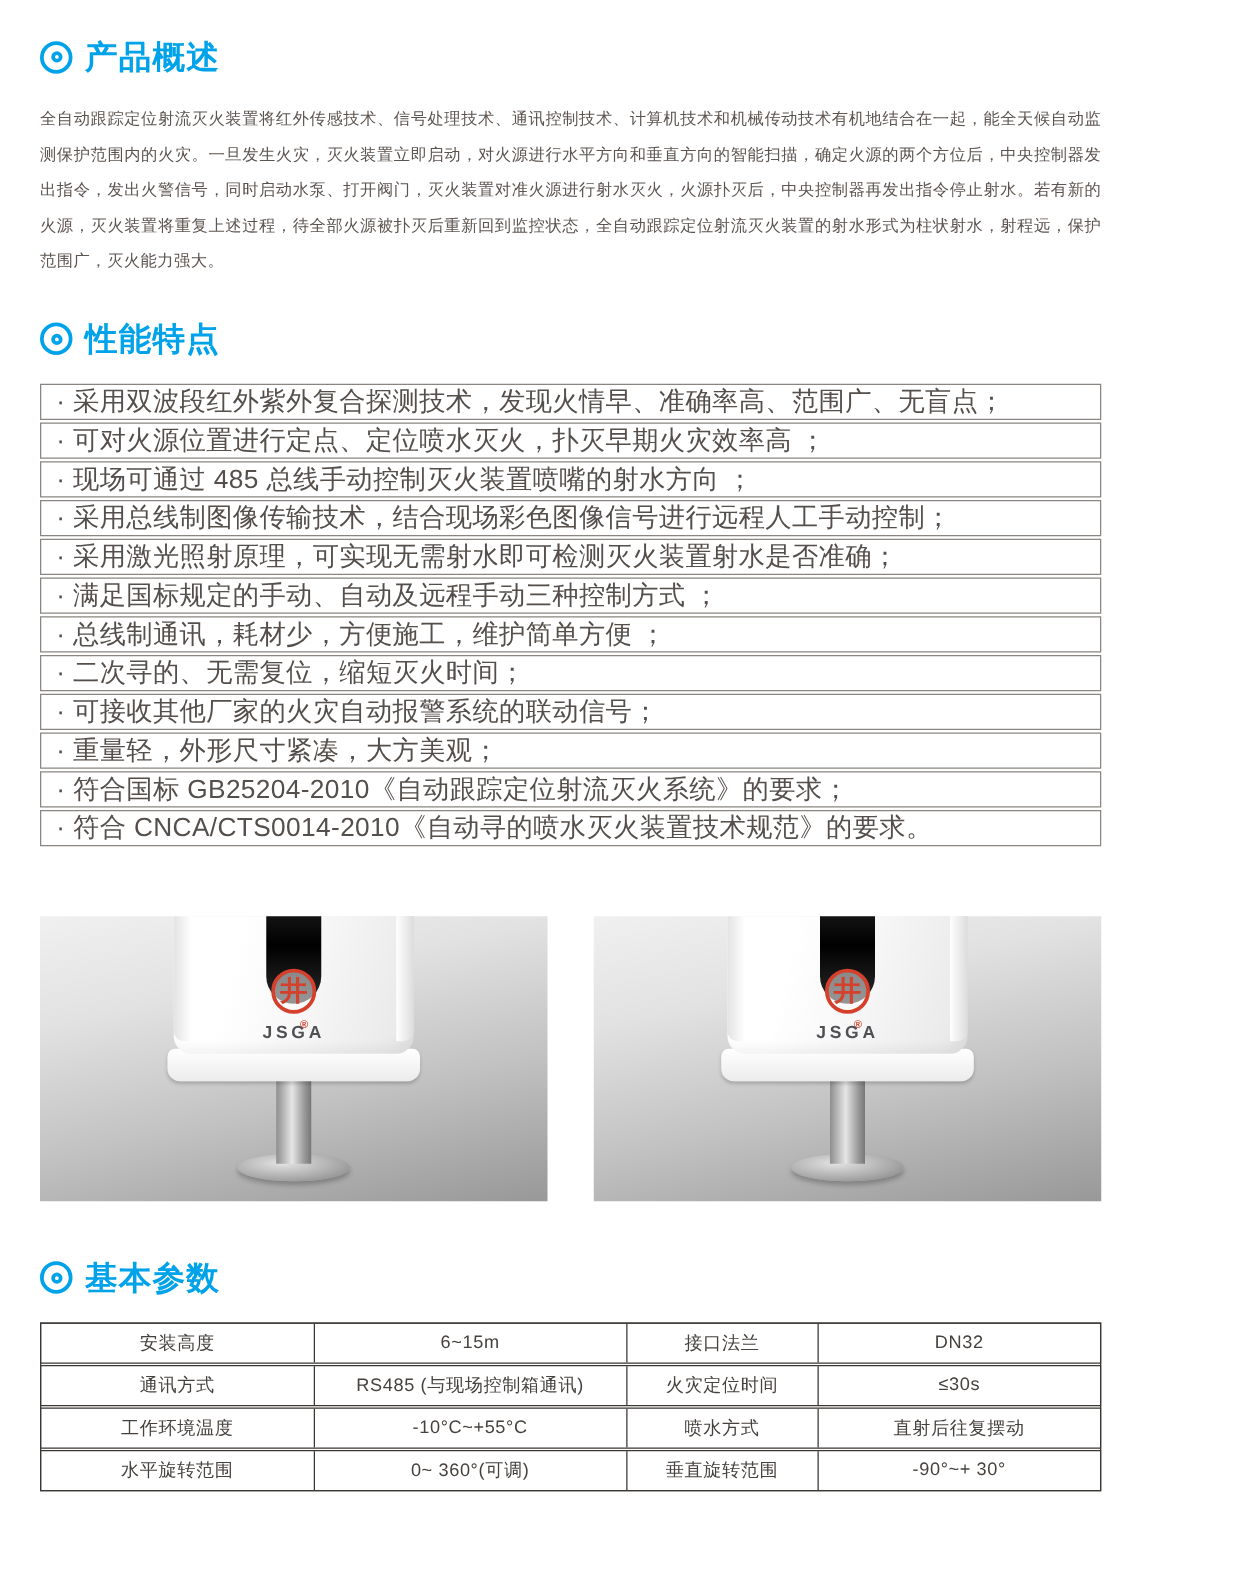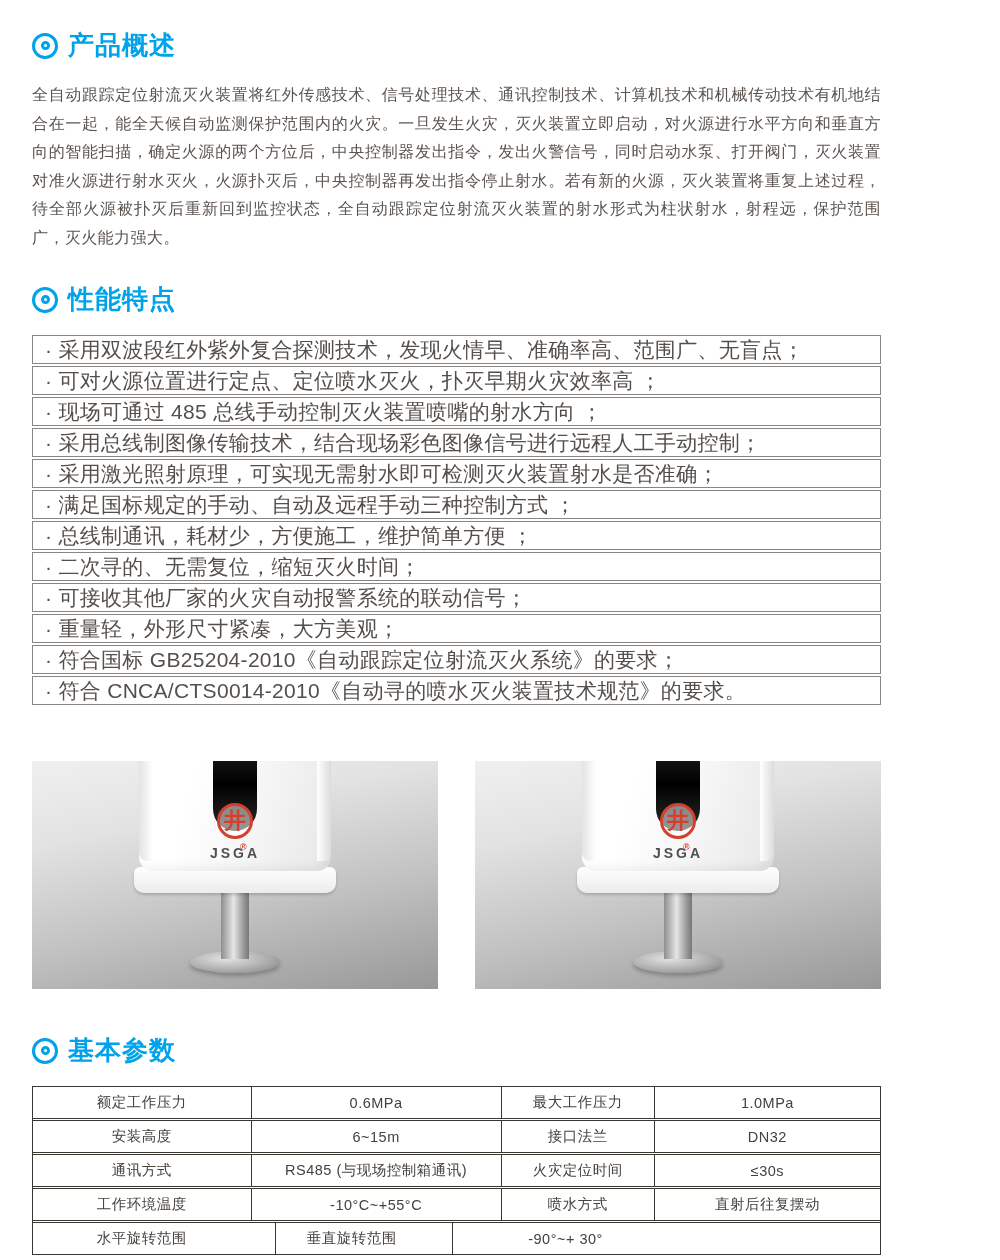--- a/index.html
+++ b/index.html
@@ -8,21 +8,21 @@
   .page { width:916px; height:1260px; padding:28px 35px 0 32px; position:relative; overflow:hidden; }
 
   
   .sec-head { display:flex; align-items:center; gap:10px; margin-bottom:18px; }
   .sec-icon { width:26px; height:26px; border:3px solid #00a2e9; border-radius:50%;
     display:flex; align-items:center; justify-content:center; flex:0 0 auto; }
   .sec-icon .inner { width:9px; height:9px; border:3px solid #00a2e9; border-radius:50%; }
   .sec-title { color:#00a2e9; font-size:26px; font-weight:bold; letter-spacing:1px; }
 
   
-  .overview-text { color:#5c544f; font-size:16px; line-height:28.5px;
+  .overview-text { color:#5c544f; font-size:13px; line-height:28.5px;
     text-align:justify; letter-spacing:0.4px; margin-bottom:30px; }
 
   
   .features { margin-bottom:56px; }
   .feature-row { border:1px solid #8a8580; height:29px; margin-bottom:2px;
     display:flex; align-items:center; padding-left:12px;
     color:#554f4b; font-size:21px; letter-spacing:0.3px; }
   .feature-row:last-child { margin-bottom:16px; }
 
   
@@ -54,21 +54,21 @@
   .logo { position:absolute; left:-18px; top:42px; width:36px; height:36px; border-radius:50%;
     border:3px solid #d4402c; color:#d4402c; display:flex; align-items:center; justify-content:center;
     font-size:22px; font-weight:bold; background:rgba(255,255,255,.5); }
   .logo-reg { position:absolute; left:20px; top:36px; color:#d4402c; font-size:9px; font-weight:bold; }
   .logo-text { position:absolute; left:-40px; top:84px; width:80px; text-align:center;
     color:#4f4f54; font-weight:bold; font-size:14px; letter-spacing:3px; }
 
   
   .params { border:1px solid #3a3632; }
   .param-row { display:flex; border:1px solid #3a3632; margin:-1px; margin-bottom:2px; height:33px; }
-  .param-row:last-child { margin-bottom:-1px;gap:24px; }
+  .param-row:last-child { margin-bottom:-1px; }
   .param-cell { display:flex; align-items:center; justify-content:center;
     color:#46413d; font-size:14.5px; letter-spacing:0.5px; height:100%; }
   .c0 { width:25.7%; } .c1 { width:29.5%; border-left:1px solid #3a3632; }
   .c2 { width:18.1%; border-left:1px solid #3a3632; } .c3 { width:26.7%; border-left:1px solid #3a3632; }
 </style>
 </head>
 <body>
 
 <div class="page">
 
@@ -143,43 +143,38 @@
 
   <div class="sec-head">
     <span class="sec-icon">
         <span class="inner"></span>
       </span>
     <span class="sec-title">基本参数</span>
   </div>
 
   <div class="params">
     <div class="param-row">
-      <div class="param-cell c0">额定工作压力</div>
-      <div class="param-cell c1">0.6MPa</div>
-      <div class="param-cell c2">最大工作压力</div>
-      <div class="param-cell c3">1.0MPa</div>
-    </div>
-    <div class="param-row">
       <div class="param-cell c0">安装高度</div>
       <div class="param-cell c1">6~15m</div>
       <div class="param-cell c2">接口法兰</div>
       <div class="param-cell c3">DN32</div>
     </div>
     <div class="param-row">
       <div class="param-cell c0">通讯方式</div>
       <div class="param-cell c1">RS485 (与现场控制箱通讯)</div>
       <div class="param-cell c2">火灾定位时间</div>
       <div class="param-cell c3">≤30s</div>
     </div>
     <div class="param-row">
       <div class="param-cell c0">工作环境温度</div>
       <div class="param-cell c1">-10°C~+55°C</div>
       <div class="param-cell c2">喷水方式</div>
       <div class="param-cell c3">直射后往复摆动</div>
     </div>
     <div class="param-row">
       <div class="param-cell c0">水平旋转范围</div>
+      <div class="param-cell c1">0~ 360°(可调)</div>
       <div class="param-cell c2">垂直旋转范围</div>
       <div class="param-cell c3">-90°~+ 30°</div>
     </div>
   </div>
 
 </div>
 
 </body></html>

